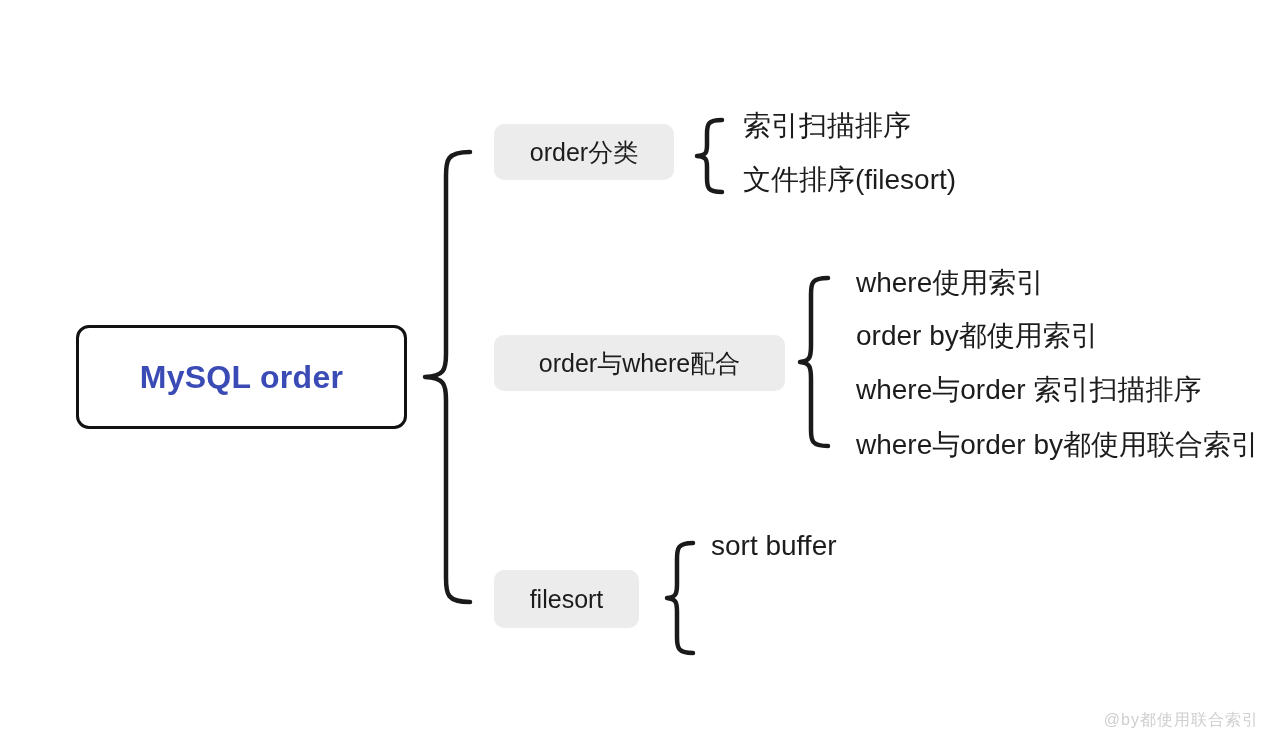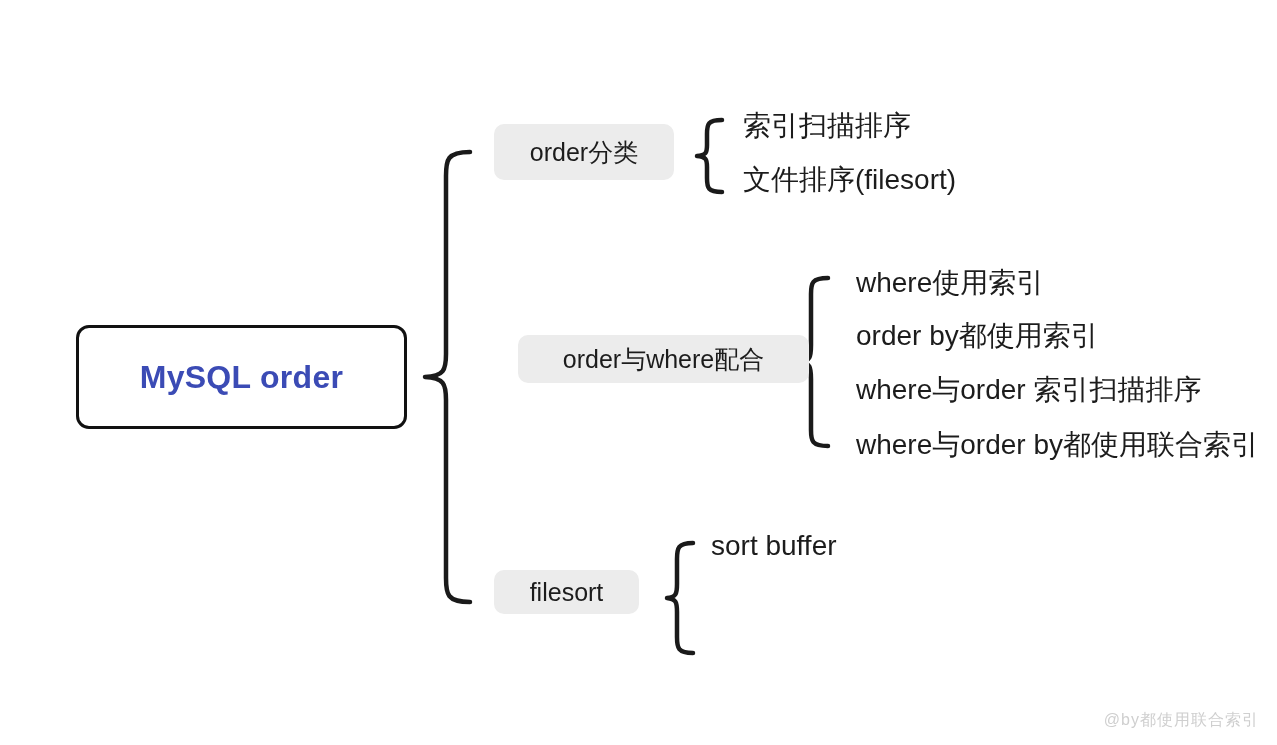--- a/index.html
+++ b/index.html
@@ -55,22 +55,22 @@
     text-align: center;
   }
   .pill .pill-label {
     color: #1c1c1c;
     font-size: 25px;
     font-weight: 400;
     white-space: nowrap;
     line-height: 1;
   }
   #pill-0 { left: 494px; top: 124px; width: 180px; height: 56px; }
-  #pill-1 { left: 518px; top: 335px; width: 291px; height: 48px; }
-  #pill-2 { left: 494px; top: 570px; width: 145px; height: 44px; }
+  #pill-1 { left: 494px; top: 335px; width: 291px; height: 56px; }
+  #pill-2 { left: 494px; top: 570px; width: 145px; height: 58px; }
 
   
   .leaf {
     position: absolute;
     color: #1c1c1c;
     font-size: 28px;
     font-weight: 400;
     white-space: nowrap;
     line-height: 1;
     transform: translateY(-50%);

